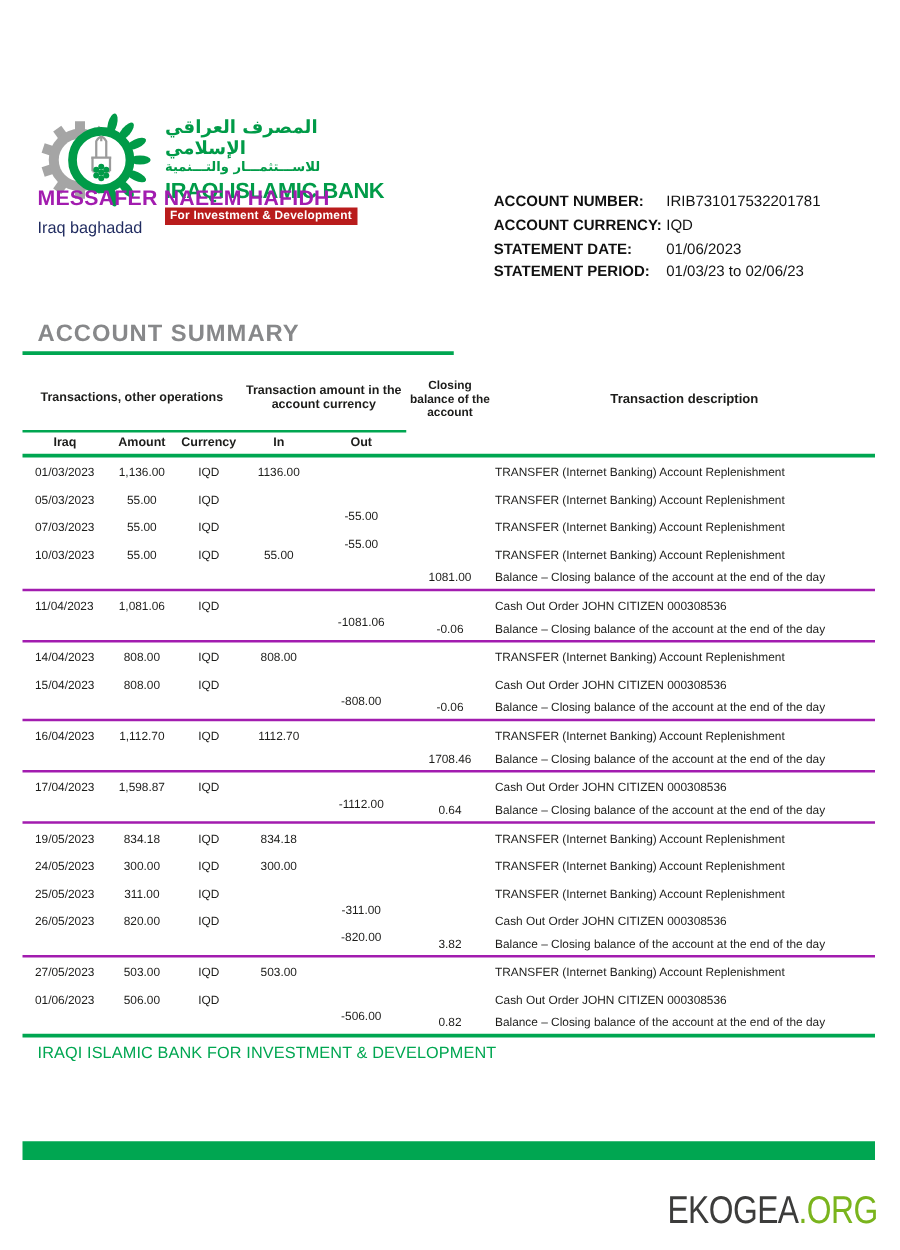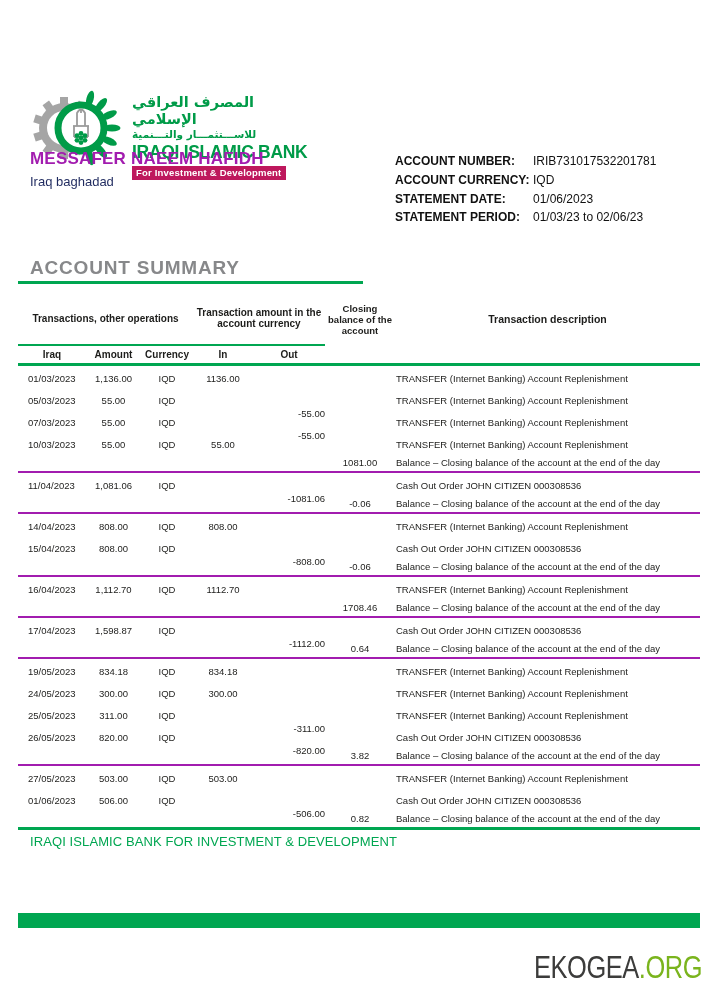--- a/index.html
+++ b/index.html
@@ -7,21 +7,21 @@
   body { font-family:"Liberation Sans", sans-serif; color:#1d1d1b; }
   .page { position:relative; width:720px; height:1000px; background:#fff; overflow:hidden; }
 
   
   .logo-row { position:absolute; top:60px; left:28px; display:flex; align-items:flex-start;margin-top:28px; }
   .logo-mark { width:102px; height:80px; }
   .logo-text { margin-left:2px; margin-top:6px; color:#009b48; width:190px; }
   .arabic1 { direction:rtl; font-family:"DejaVu Sans", sans-serif; font-size:14.5px; font-weight:bold; line-height:17px; text-align:left; }
   .arabic2 { direction:rtl; font-family:"DejaVu Sans", sans-serif; font-size:10.5px; font-weight:bold; line-height:13px; text-align:left; }
   .bank-en { font-size:17.5px; font-weight:bold; letter-spacing:-0.3px; line-height:19px; margin-top:2px; white-space:nowrap; }
-  .tagline { display:inline-block; background:#be185d; color:#fff; font-size:9.5px; font-weight:bold; padding:1px 4px 2px 4px; letter-spacing:0.2px; }
+  .tagline { display:inline-block; background:#b91c1c; color:#fff; font-size:9.5px; font-weight:bold; padding:1px 4px 2px 4px; letter-spacing:0.2px; }
 
   .customer { position:absolute; top:149px; left:30px; }
   .customer-name { color:#a21caf; font-size:17px; font-weight:bold; letter-spacing:0.2px; }
   .customer-loc  { color:#1f2a5f; font-size:13px; margin-top:5px; }
 
   .acct-info { position:absolute; top:152px; left:395px; width:310px; }
   .acct-row { display:flex; line-height:18.8px; }
   .acct-label { width:138px; font-weight:bold; font-size:12px; color:#111; }
   .acct-value { font-size:12px; color:#111; }
 
@@ -45,21 +45,21 @@
   .sh-out { width:72px; text-align:center; }
 
   .tgroup { border-bottom:2px solid #a21caf; padding:1px 0; }
   .tgroup:last-child { border-bottom:3px solid #00a651; }
   .row { display:flex; align-items:center; height:22px; color:#1d1d1b; }
   .row.balance { height:15px; }
   .c-date { width:68px; padding-left:10px; }
   .c-amount { width:55px; text-align:center; }
   .c-cur { width:52px; text-align:center; }
   .c-in { width:60px; text-align:center; }
-  .c-out { width:72px; text-align:right;margin-top:27px; }
+  .c-out { width:72px; text-align:center;margin-top:27px; }
   .c-bal { width:70px; text-align:center; }
   .c-desc { flex:1; padding-left:1px; }
 
   
   .bank-fullname { position:absolute; top:834px; left:30px; color:#00a651; font-size:13px; font-weight:normal; letter-spacing:0.1px; }
   .contact { position:absolute; top:866px; left:30px; font-size:11px; line-height:13.5px; color:#1d1d1b; }
   .contact b { font-weight:bold; }
   .footer-bar { position:absolute; top:913px; left:18px; width:682px; height:15px; background:#00a651; }
   .watermark { position:absolute; top:950px; right:18px; font-size:31px; letter-spacing:-0.5px; transform:scaleX(0.82); transform-origin:100% 50%; white-space:nowrap; }
   .wm-name { color:#3c3c3b; }

